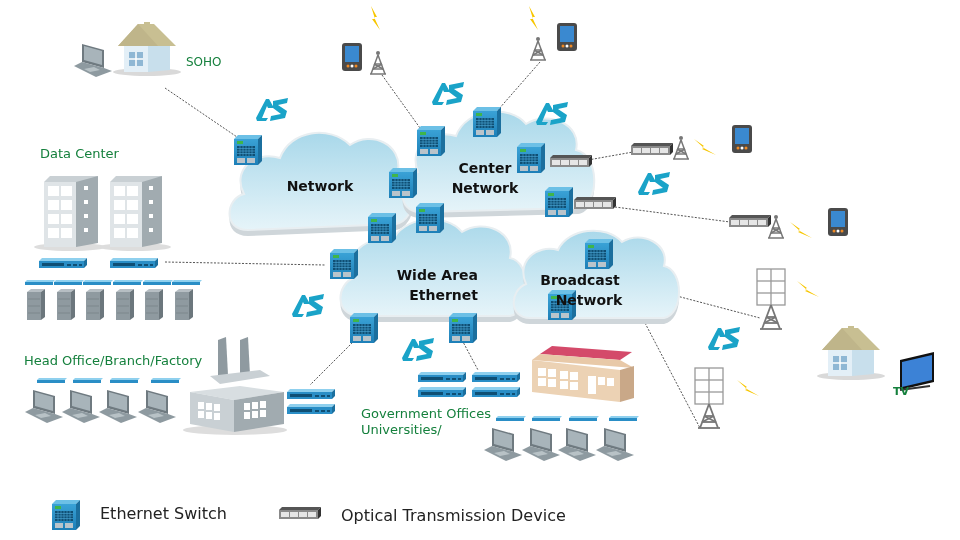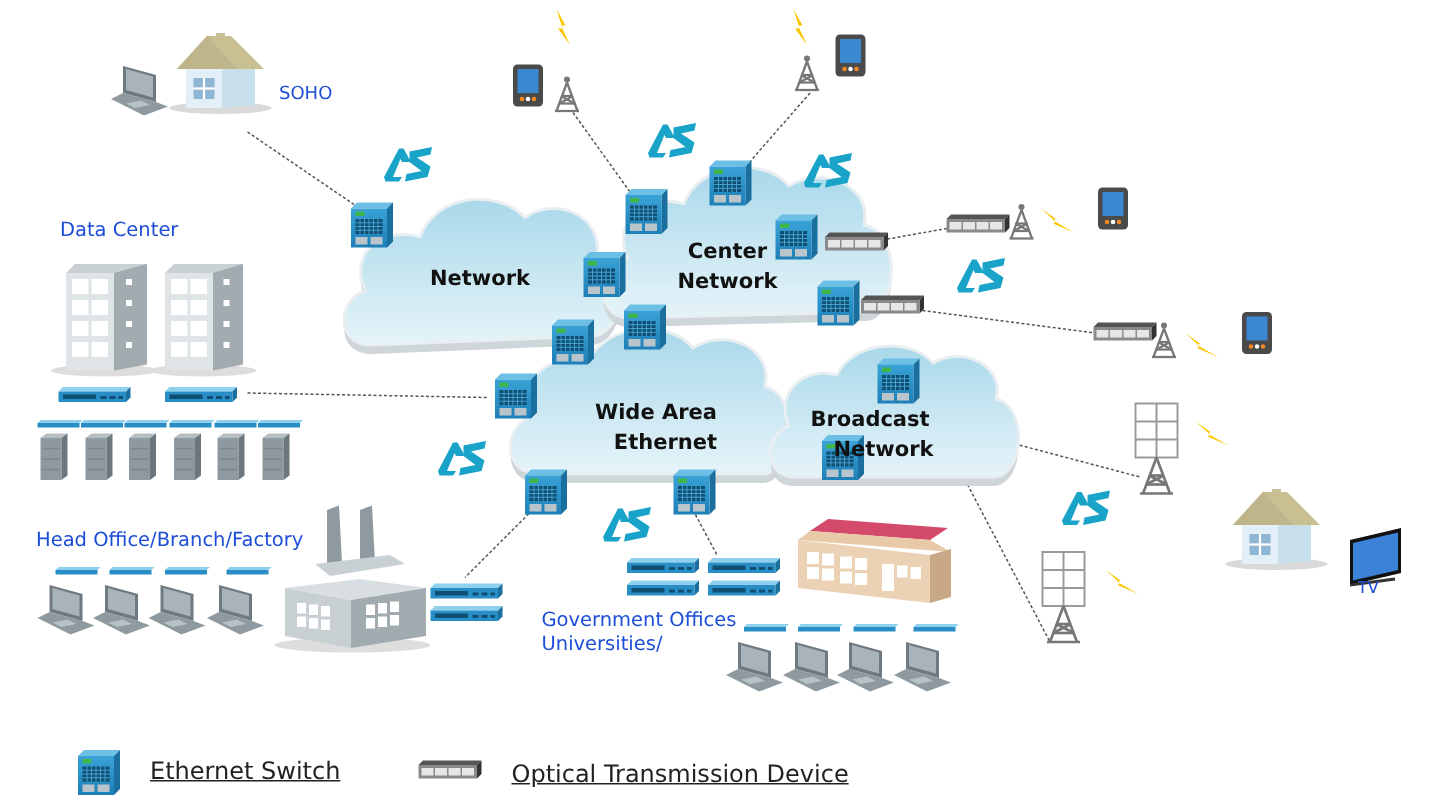--- a/index.html
+++ b/index.html
@@ -1,20 +1,20 @@
 <!DOCTYPE html>
 <html><head>
 <meta charset="utf-8">
 <style>
   html, body { margin:0; padding:0; background:#ffffff; }
   body { width:960px; height:540px; position:relative; overflow:hidden; font-family:"Liberation Sans", "DejaVu Sans", sans-serif; }
   #stage { position:absolute; left:0; top:0; width:960px; height:540px; }
-  .lbl { position:absolute; color:#1d4ed8; font-size:13px; white-space:nowrap; font-family:"DejaVu Sans", sans-serif; }
+  .lbl { position:absolute; color:#15803d; font-size:13px; white-space:nowrap; font-family:"DejaVu Sans", sans-serif; }
   .cloud-lbl { position:absolute; font-weight:bold; font-size:14px; color:#111; text-align:center; line-height:20px; font-family:"DejaVu Sans", sans-serif; }
-  .legend-lbl { position:absolute; font-size:16px; color:#222; font-family:"DejaVu Sans", sans-serif;text-decoration:underline; }
+  .legend-lbl { position:absolute; font-size:16px; color:#222; font-family:"DejaVu Sans", sans-serif; }
 </style>
 </head>
 <body>
 
 <svg id="stage" width="960" height="540" viewBox="0 0 960 540" xmlns="http://www.w3.org/2000/svg">
   <defs>
     <linearGradient id="cloudGrad" x1="0" y1="0" x2="0" y2="1">
       <stop offset="0" stop-color="#a9d8ea"></stop>
       <stop offset="1" stop-color="#e6f4f9"></stop>
     </linearGradient>
@@ -361,21 +361,21 @@
   <use href="#otd" x="279" y="507"></use>
 </svg>
 
 <div class="lbl" style="left:186px;top:55px;font-size:12px;">SOHO</div>
 <div class="lbl" style="left:40px;top:146px;">Data Center</div>
 <div class="lbl" style="left:24px;top:353px;">Head Office/Branch/Factory</div>
 <div class="lbl" style="left:361px;top:406px;line-height:16px;">
   <div>Government Offices</div>
   <div>Universities/</div>
 </div>
-<div class="lbl" style="left:893px;top:385px;font-size:11px;font-weight:normal;margin-left:12px;">TV</div>
+<div class="lbl" style="left:893px;top:385px;font-size:11px;font-weight:bold;">TV</div>
 
 <div class="cloud-lbl" style="left:280px;top:176px;width:80px;">Network</div>
 <div class="cloud-lbl" style="left:445px;top:158px;width:80px;">
   <div>Center</div>
   <div>Network</div>
 </div>
 <div class="cloud-lbl" style="left:378px;top:265px;width:100px;text-align:right;">
   <div>Wide Area</div>
   <div>Ethernet</div>
 </div>

